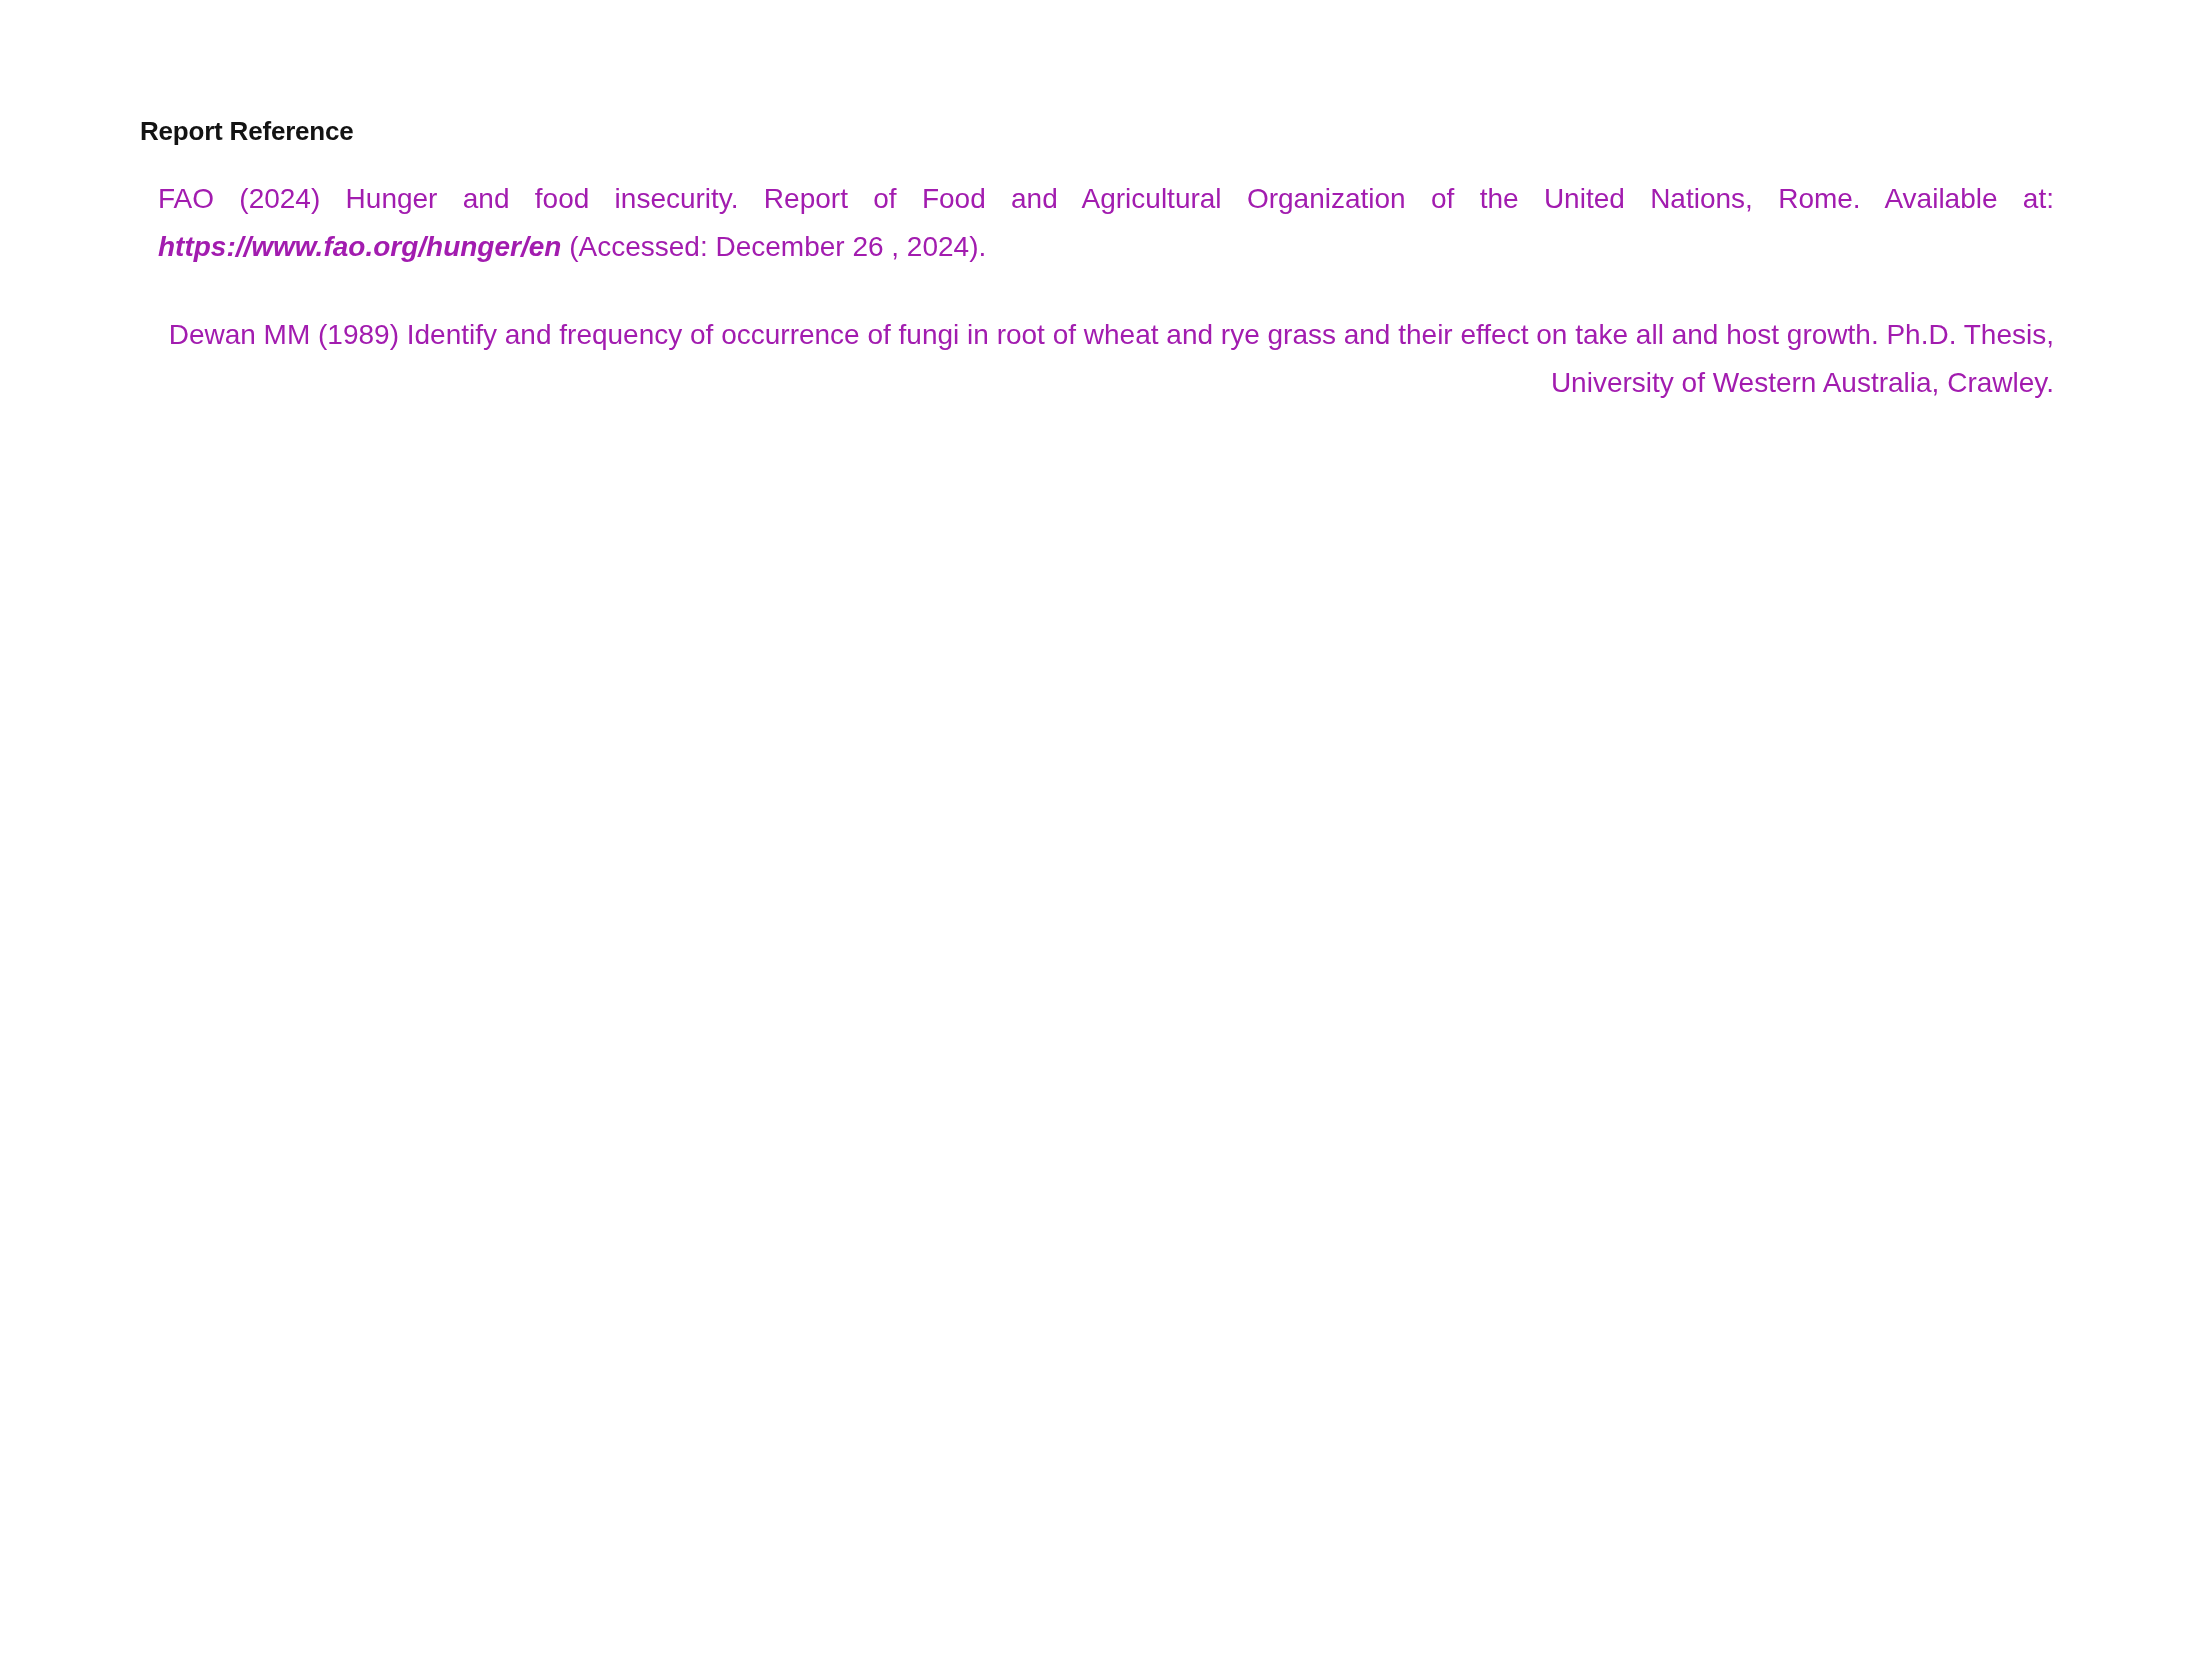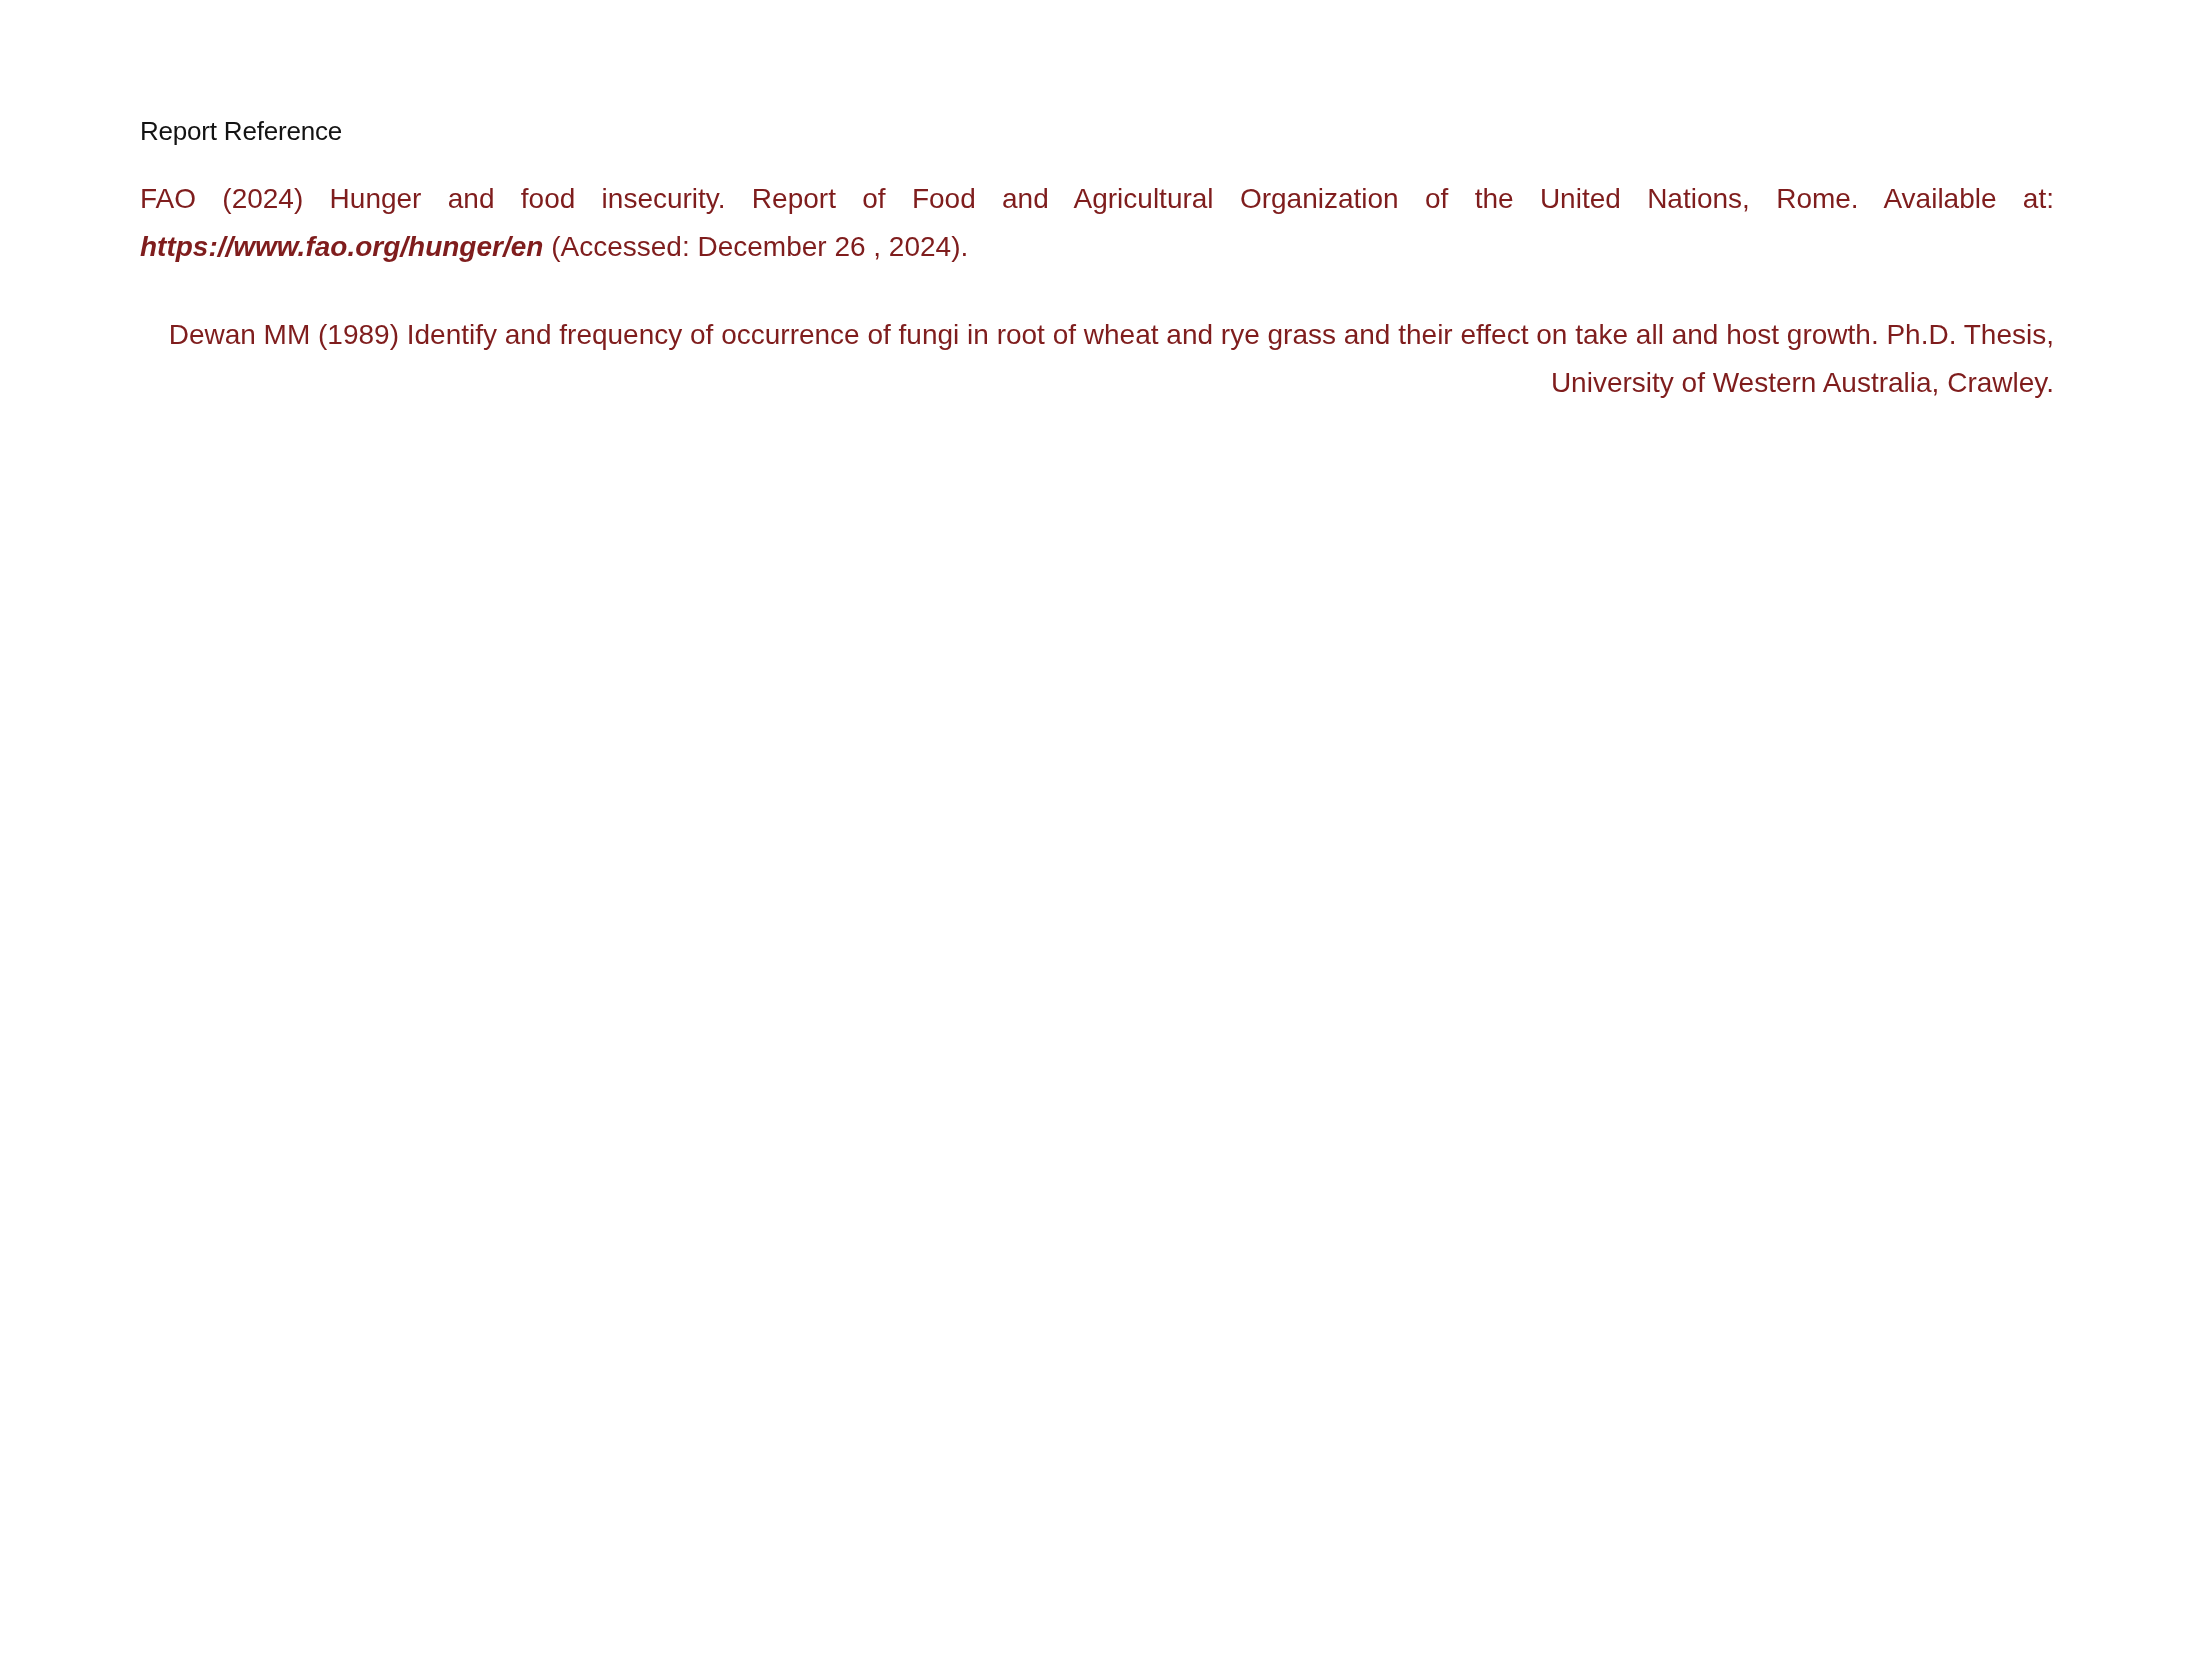--- a/index.html
+++ b/index.html
@@ -18,31 +18,31 @@
     box-sizing: border-box;
     width: 2194px;
     height: 1675px;
     padding: 115px 140px 0 140px;
   }
   .section {
     margin: 0 0 0 0;
   }
   .heading {
     font-size: 26px;
-    font-weight: 400;
+    font-weight: 700;
     letter-spacing: -0.2px;
     line-height: 1.3;
     margin: 0 0 26px 0;
     color: #131313;
   }
   .para {
     font-size: 28px;
     line-height: 1.72;
-    margin: 0 0 40px 0;
-    color: #7f1d1d;
+    margin: 0 0 40px 18px;
+    color: #a21caf;
   }
   .justify {
     text-align: justify;
     text-justify: inter-word;
   }
   .left {
     text-align: right;
   }
   .url {
     font-style: italic;

